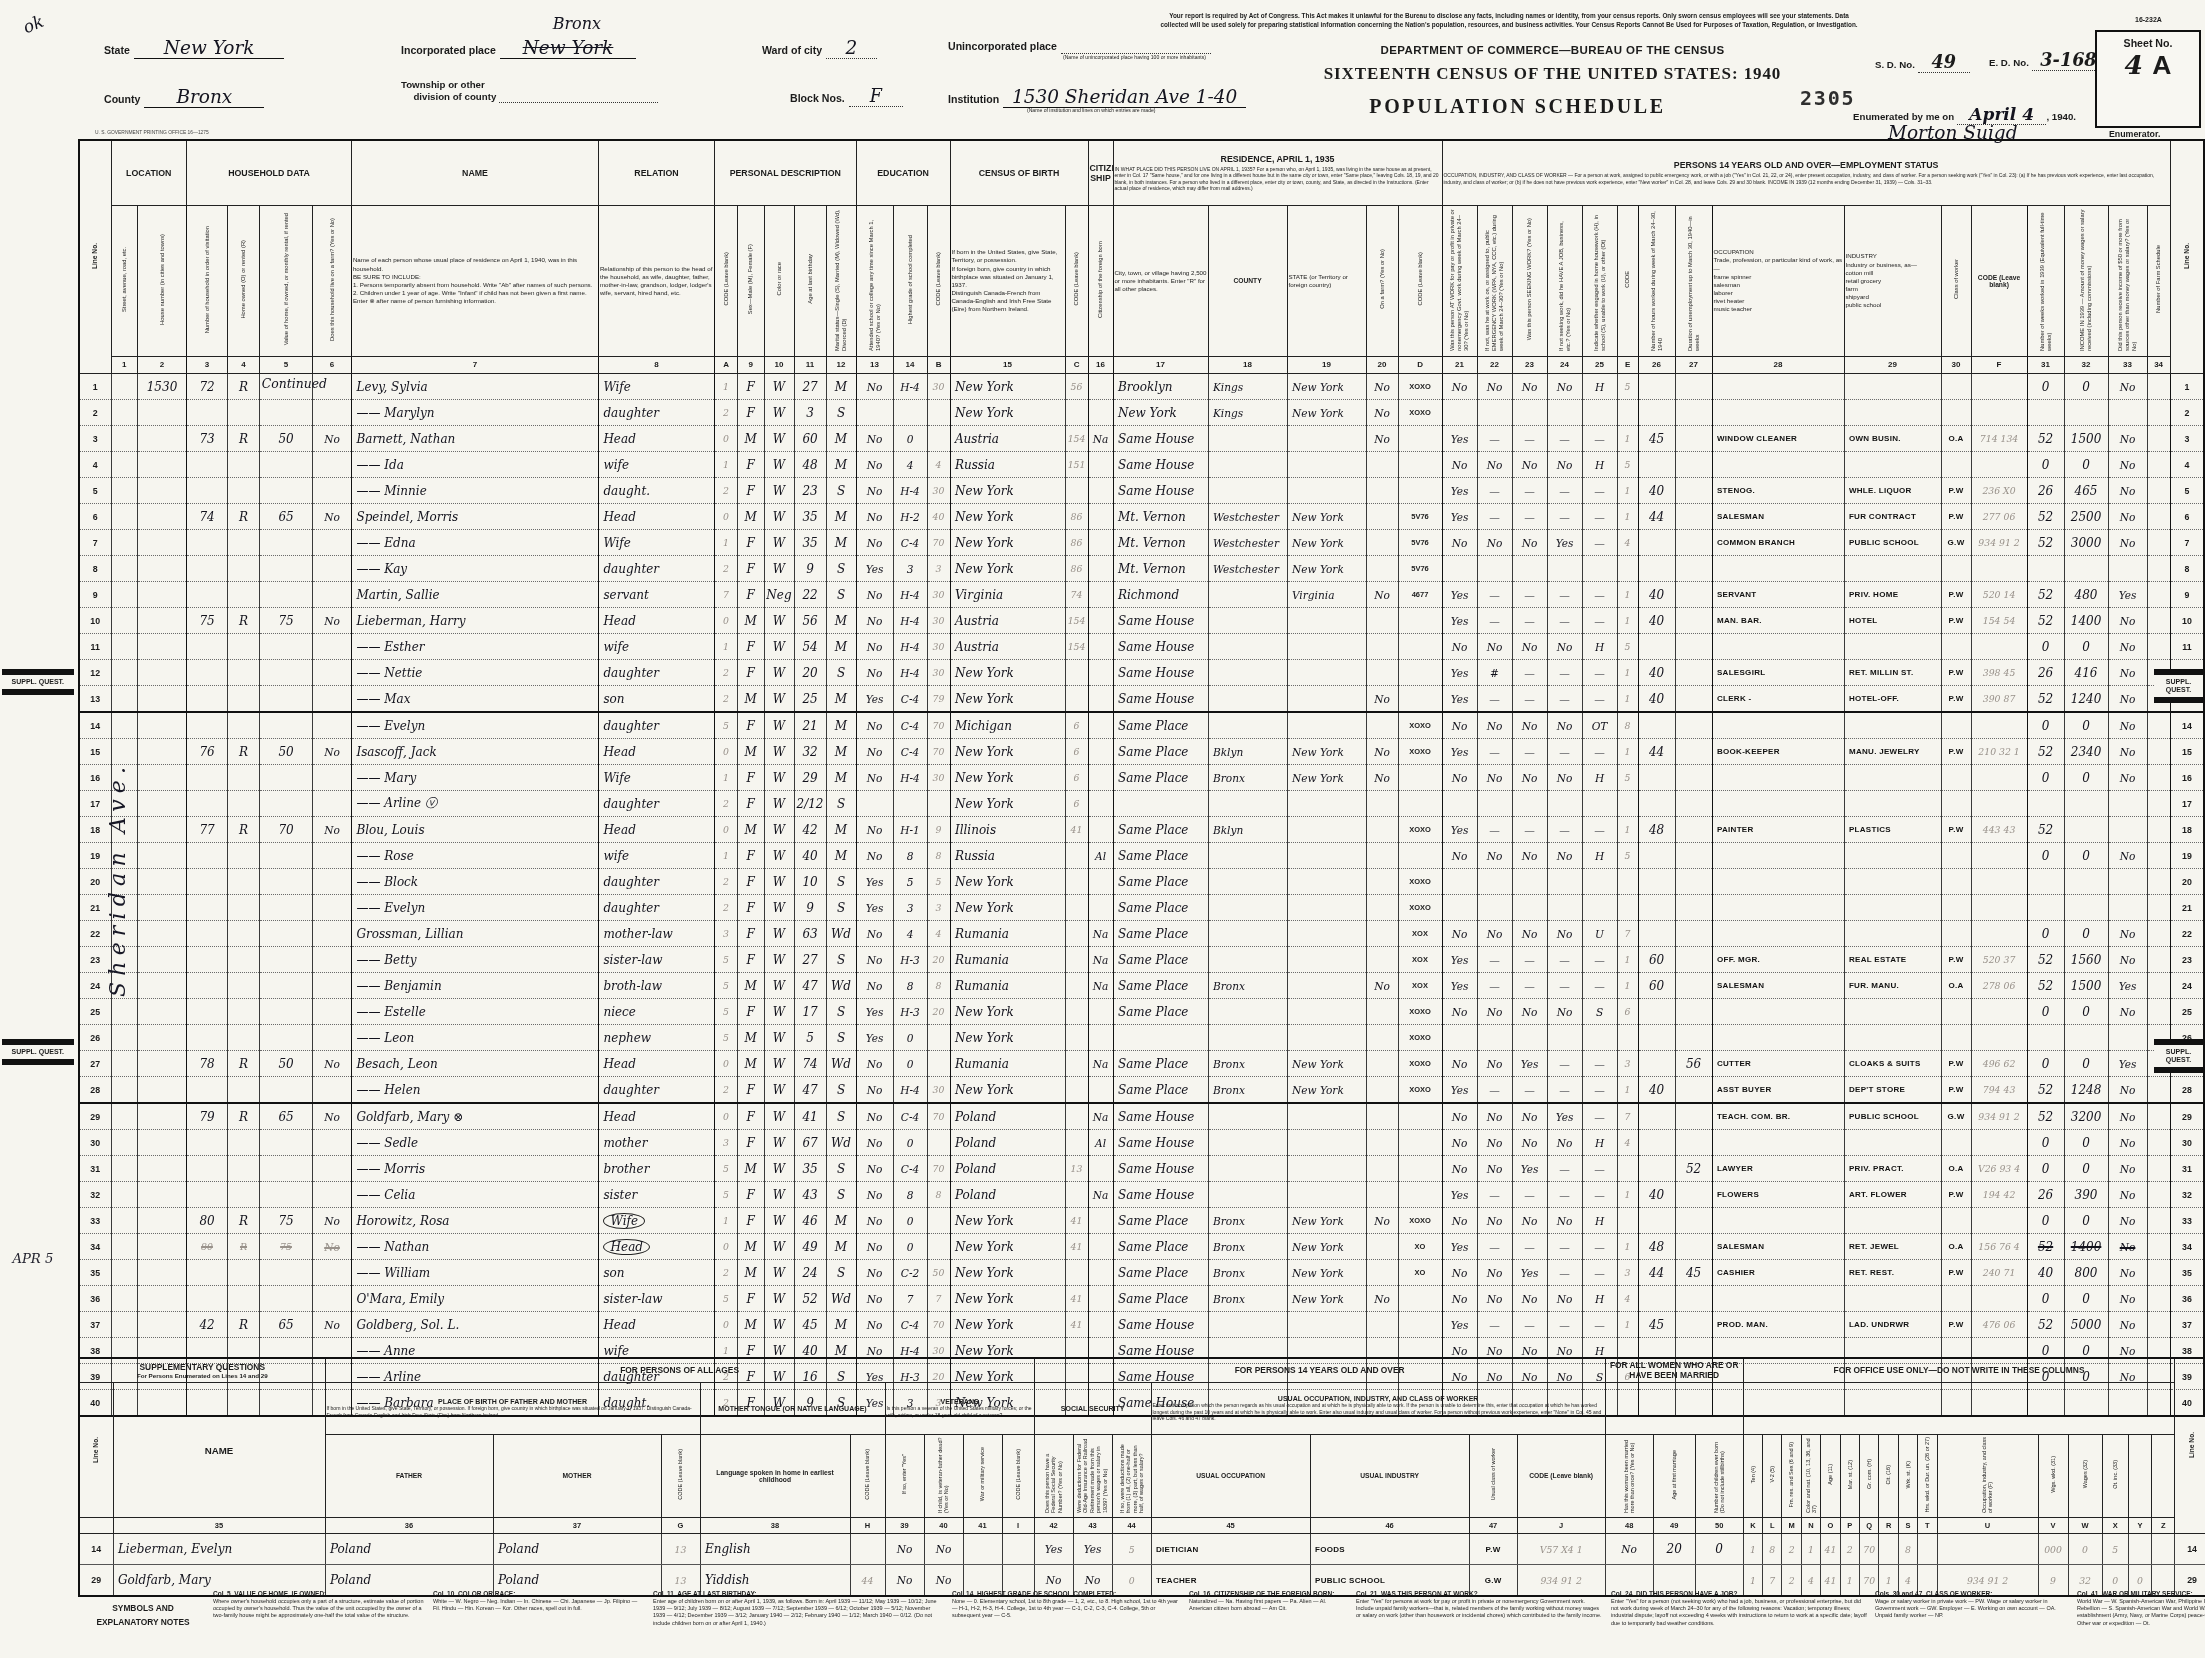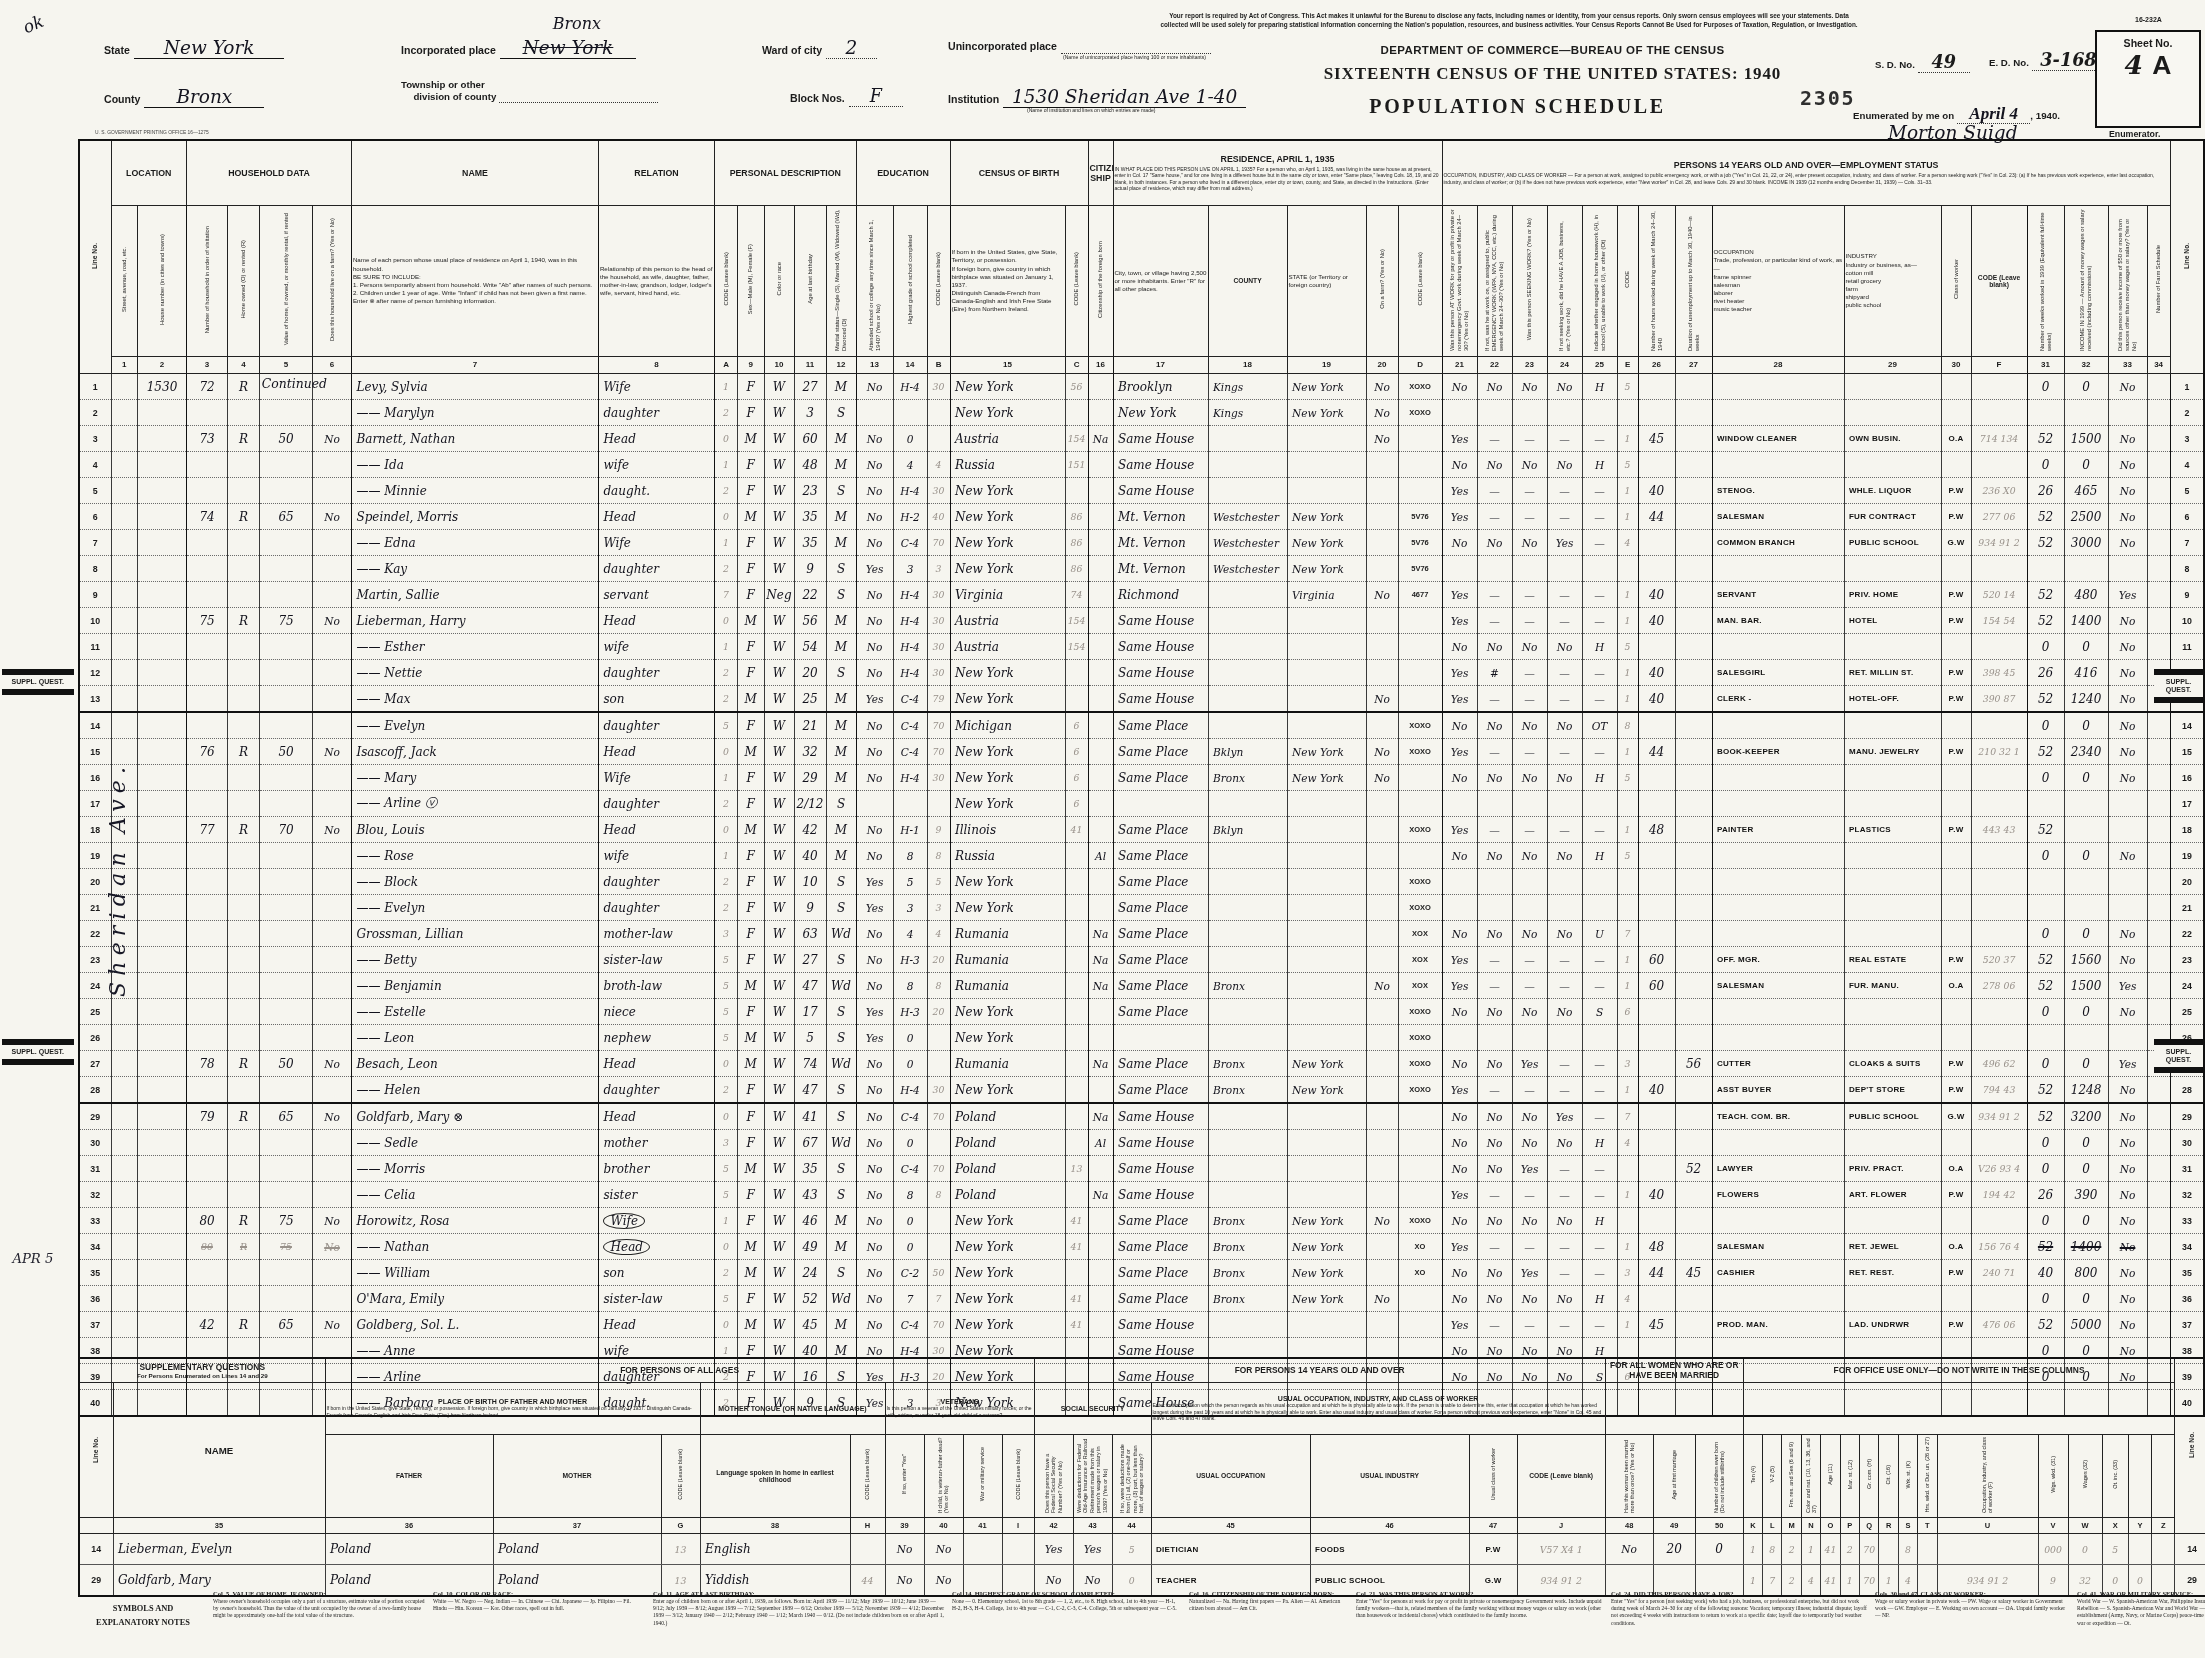--- a/index.html
+++ b/index.html
@@ -71,21 +71,21 @@
   .sb1 th{height:21px;font-size:8.4px;}
   .sb1 .gnote{font-weight:700;font-size:6.2px;}
   .sb2 th{height:49px;font-size:7px;}
   .sb2 .gnote{font-weight:400;font-size:5px;line-height:1.25;text-align:left;}
   .sb3 th{height:81px;font-weight:400;}
   .sb3 .vt{max-height:78px;font-size:5.5px;}
   .sb4 th{height:13.2px;font-size:7.5px;}
   #supp-table td{border-right:0.9px solid #3a3a3a;border-bottom:0.9px solid #555;height:30px;text-align:center;
       overflow:hidden;white-space:nowrap;padding:0 1.8px;}
   
-  #notes{left:81px;top:1590px;width:2117px;display:flex;gap:8px;align-items:flex-start;font-family:Liberation Serif, serif;}
+  #notes{left:81px;top:1590px;width:2117px;display:flex;gap:8px;align-items:flex-start;}
   .note{flex:0 0 auto;}
   .note h4{margin:0 0 0.9px 0;font-size:6.5px;}
   .note .t{font-size:5.5px;line-height:1.32;}
   .note.sym{text-align:center;font-weight:700;font-size:8.4px;line-height:1.6;padding-top:12.4px;}
 </style>
 </head>
 <body>
 
 <div class="abs hwrit" id="okmark">ok</div>
 <div class="abs" id="street-name">Sheridan Ave.</div>
@@ -112,21 +112,21 @@
   <span>E. D. No.</span>
   <span class="hval dotline" style="padding:0 8.8px;">3-168</span>
 </div>
 <div class="abs" id="sheetbox">
   <div class="t">Sheet No.</div>
   <div class="v"><span>4</span>
     <span style="font-family:'Liberation Sans',sans-serif;font-style:normal;">A</span></div>
 </div>
 <div class="abs" id="enumline">
   <span>Enumerated by me on</span>
-  <span class="hwrit dotline" style="font-size:17px;padding:0 12.4px;font-family:Liberation Serif, serif;">April 4</span><span>, 1940.</span>
+  <span class="hwrit dotline" style="font-size:17px;padding:0 12.4px;">April 4</span><span>, 1940.</span>
 </div>
 <div class="abs hwrit" id="enumsig">Morton Suigd</div>
 <div class="abs" id="enumlbl">Enumerator.</div>
 
 <div class="abs" style="left:104px;top:37px;">
   <span class="lbl">State</span>
   <span class="hwrit uline" style="font-size:18.5px;padding:0 30px;">New York</span>
 </div>
 <div class="abs" style="left:401px;top:37px;">
   <span class="lbl">Incorporated place</span>

